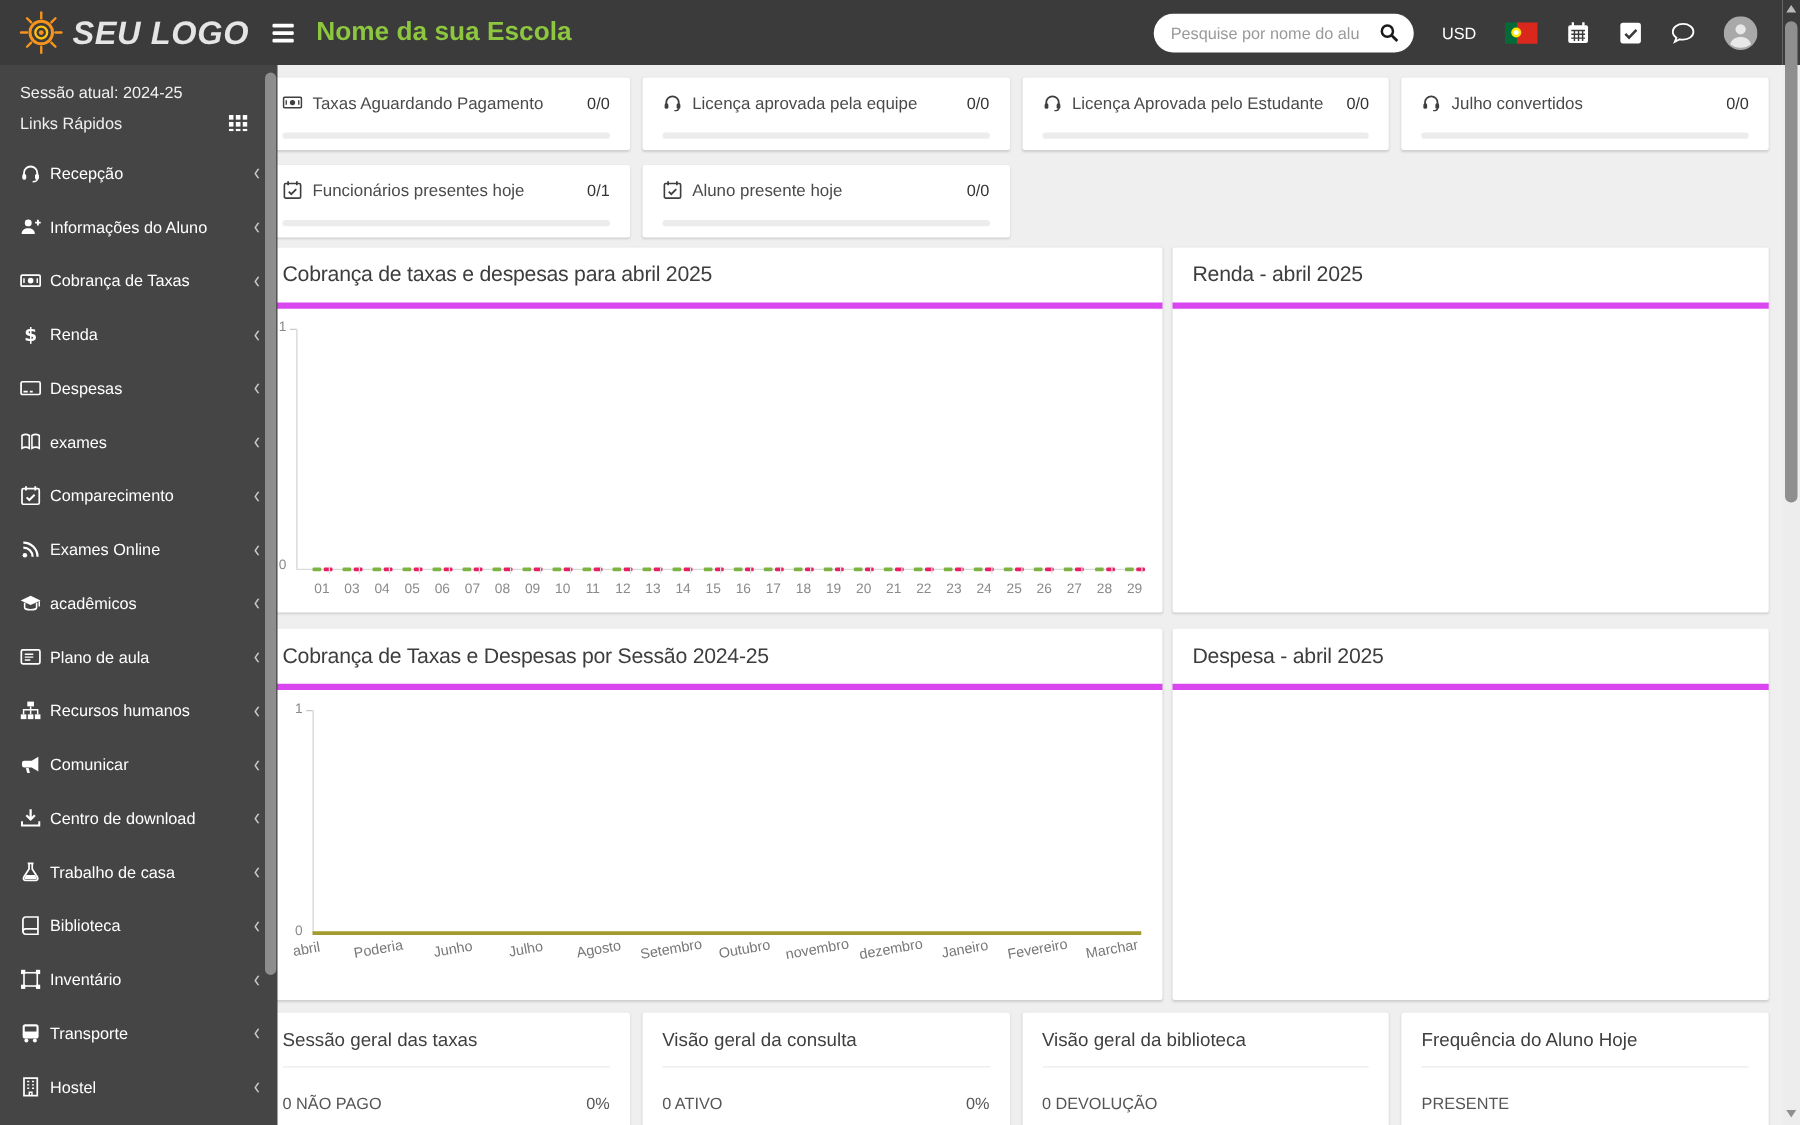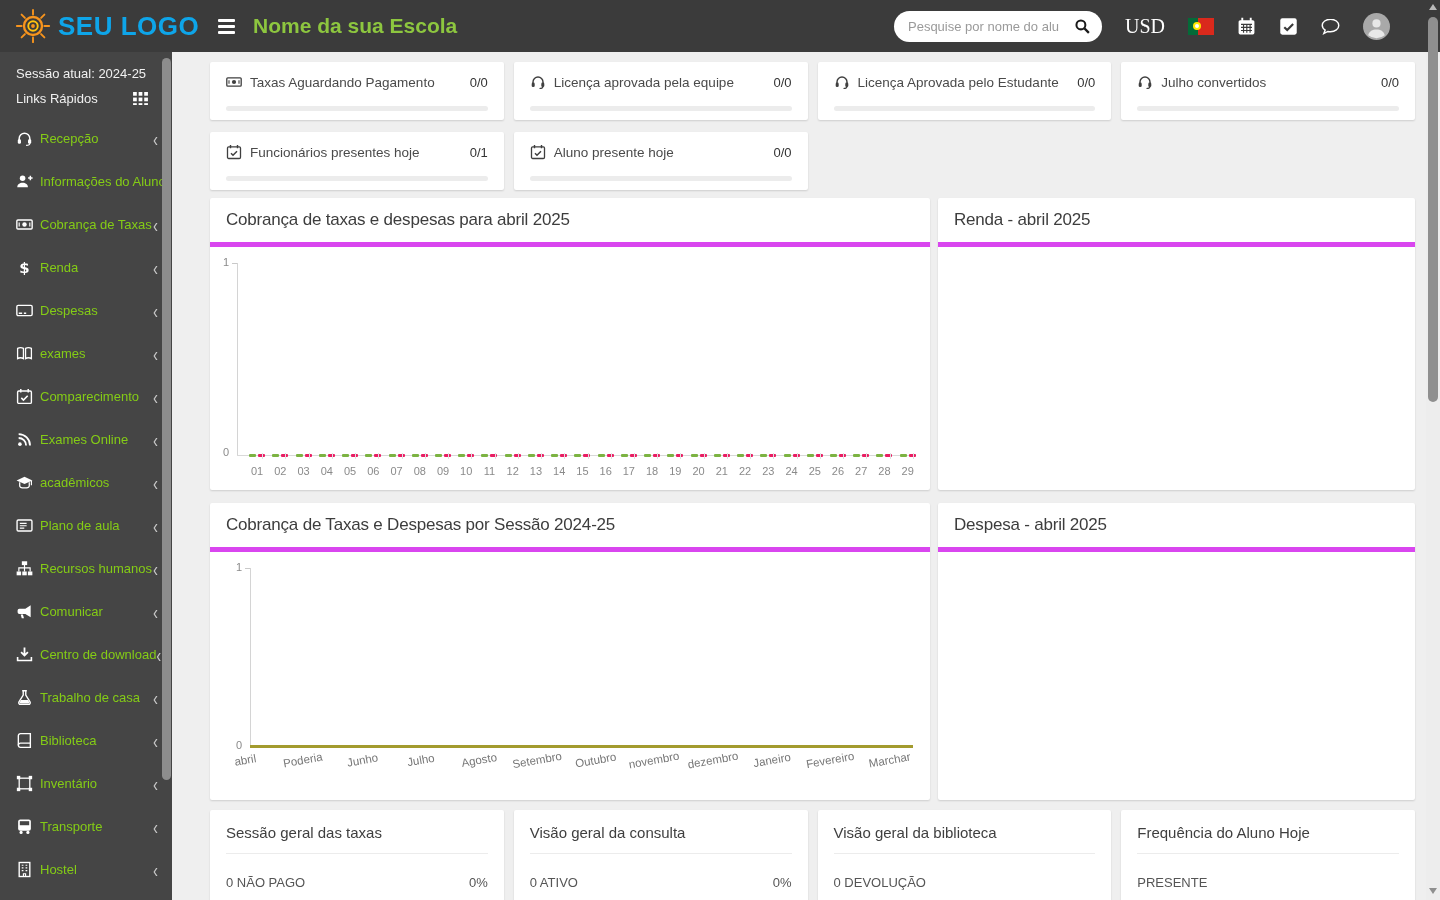--- a/index.html
+++ b/index.html
@@ -3,50 +3,50 @@
 <meta charset="utf-8">
 <style>
   * { margin:0; padding:0; box-sizing:border-box; }
   html,body { width:1440px; height:900px; overflow:hidden; font-family:"Liberation Sans",sans-serif; background:#efefef; }
   #screen { position:relative; width:1440px; height:900px; overflow:hidden; }
 
   
   .navbar { position:absolute; left:0; top:0; width:1440px; height:52px; background:#3b3b3b; z-index:30; display:flex; align-items:center; }
   .brand { width:198px; display:flex; align-items:center; padding-left:14px; gap:6px; }
   .logo-icon svg { width:38px; height:38px; display:block; }
-  .logo-text { color:#0ea5e9; font-weight:bold; font-size:26px; letter-spacing:.5px; white-space:nowrap; }
+  .logo-text { color:#e5e5e5; font-weight:bold; font-size:26px; letter-spacing:.5px; white-space:nowrap;font-style:italic; }
   .hamburger { background:none; border:none; cursor:pointer; margin-left:16px; display:flex; flex-direction:column; gap:3px; padding:4px; }
   .hamburger i { display:block; width:17px; height:3px; background:#fff; border-radius:1px; }
   .school-name { color:#8dc63f; font-weight:bold; font-size:21px; margin-left:14px; white-space:nowrap; }
-  .nav-right { margin-left:auto; display:flex; align-items:center; gap:23px; padding-right:50px; }
+  .nav-right { margin-left:auto; display:flex; align-items:center; gap:23px; padding-right:34px; }
   .search-box { position:relative; width:208px; height:31px; }
   .search-box input { width:100%; height:100%; border:none; border-radius:16px; padding:0 36px 0 14px; font-size:13px; color:#333; outline:none; font-family:"Liberation Sans",sans-serif; }
   .search-box input::placeholder { color:#9a9a9a; }
   .search-icon { position:absolute; right:11px; top:7px; width:17px; height:17px; color:#1a1a1a; cursor:pointer; }
   .search-icon svg { width:17px; height:17px; }
-  .currency { color:#fff; font-size:20px; cursor:pointer;font-family:Liberation Serif, serif; }
+  .currency { color:#fff; font-size:13px; cursor:pointer; }
   .flag { position:relative; width:26px; height:17px; display:inline-block; background:linear-gradient(to right,#046a38 0 38%,#da291c 38% 100%); cursor:pointer; }
   .flag::after { content:""; position:absolute; left:5px; top:4.5px; width:8px; height:8px; border-radius:50%; background:#ffe900; }
   .flag::before { content:""; position:absolute; left:7px; top:6.5px; width:4px; height:4px; border-radius:50%; background:#fff; z-index:1; }
   .nav-ic { width:19px; height:19px; color:#fff; cursor:pointer; display:inline-block; }
   .nav-ic svg { width:19px; height:19px; display:block; }
   .avatar { width:27px; height:27px; display:inline-block; cursor:pointer; }
   .avatar svg { width:27px; height:27px; display:block; }
 
   
-  .sidebar { position:absolute; left:0; top:52px; width:172px; height:848px; background:#454545; overflow:hidden; z-index:20; }
+  .sidebar { position:absolute; left:0; top:52px; width:222px; height:848px; background:#454545; overflow:hidden; z-index:20; }
   .session { color:#f0f0f0; font-size:13px; padding:14px 16px 0 16px; }
   .quick-links { color:#f0f0f0; font-size:13px; padding:10px 16px 0 16px; display:flex; align-items:center; cursor:pointer; }
   .grid-ic { margin-left:auto; margin-right:8px; width:15px; height:13px; color:#fff; }
   .grid-ic svg { width:15px; height:13px; display:block; }
   .menu { list-style:none; margin-top:11px; }
   .side-item { height:43px; display:flex; align-items:center; padding:0 14px 0 16px; cursor:pointer; }
   .s-icon { width:17px; height:17px; color:#fff; flex:0 0 17px; }
   .s-icon svg { width:17px; height:17px; display:block; }
-  .s-label { color:#84cc16; font-size:13px; margin-left:7px; white-space:nowrap; }
+  .s-label { color:#ffffff; font-size:13px; margin-left:7px; white-space:nowrap; }
   .chev { margin-left:auto; color:#c7c7c7; font-size:15px; line-height:1; transform:scaleY(1.3); }
   .side-scroll { position:absolute; right:1px; top:0; width:9px; height:848px; }
   .side-thumb { position:absolute; left:0; top:6px; width:9px; height:722px; background:#8d8d8d; border-radius:5px; }
 
   
   .content { position:absolute; left:198px; top:52px; width:1228px; height:848px; background:#efefef; }
   .card { background:#fff; border-radius:2px; box-shadow:0 1px 2px rgba(0,0,0,.14); position:absolute; }
   .card-title { font-size:17px; font-weight:normal; color:#3d3d3d; padding:12px 16px; border-bottom:5px solid #d946ef; letter-spacing:-.2px; }
 
   .stats { position:absolute; left:12px; top:10px; width:1205px; display:grid; grid-template-columns:repeat(4,1fr); grid-auto-rows:58px; gap:12px 10px; }
@@ -491,28 +491,20 @@
               </span>
               <i class="tick"></i>
               <span class="xlab">01</span>
             </div>
             <div class="cell">
               <span class="dashes">
                 <i class="dash" style="background:#7cb342"></i>
                 <i class="dash" style="background:#e91e63"></i>
               </span>
               <i class="tick"></i>
-              <span class="xlab">02</span>
-            </div>
-            <div class="cell">
-              <span class="dashes">
-                <i class="dash" style="background:#7cb342"></i>
-                <i class="dash" style="background:#e91e63"></i>
-              </span>
-              <i class="tick"></i>
               <span class="xlab">03</span>
             </div>
             <div class="cell">
               <span class="dashes">
                 <i class="dash" style="background:#7cb342"></i>
                 <i class="dash" style="background:#e91e63"></i>
               </span>
               <i class="tick"></i>
               <span class="xlab">04</span>
             </div>

